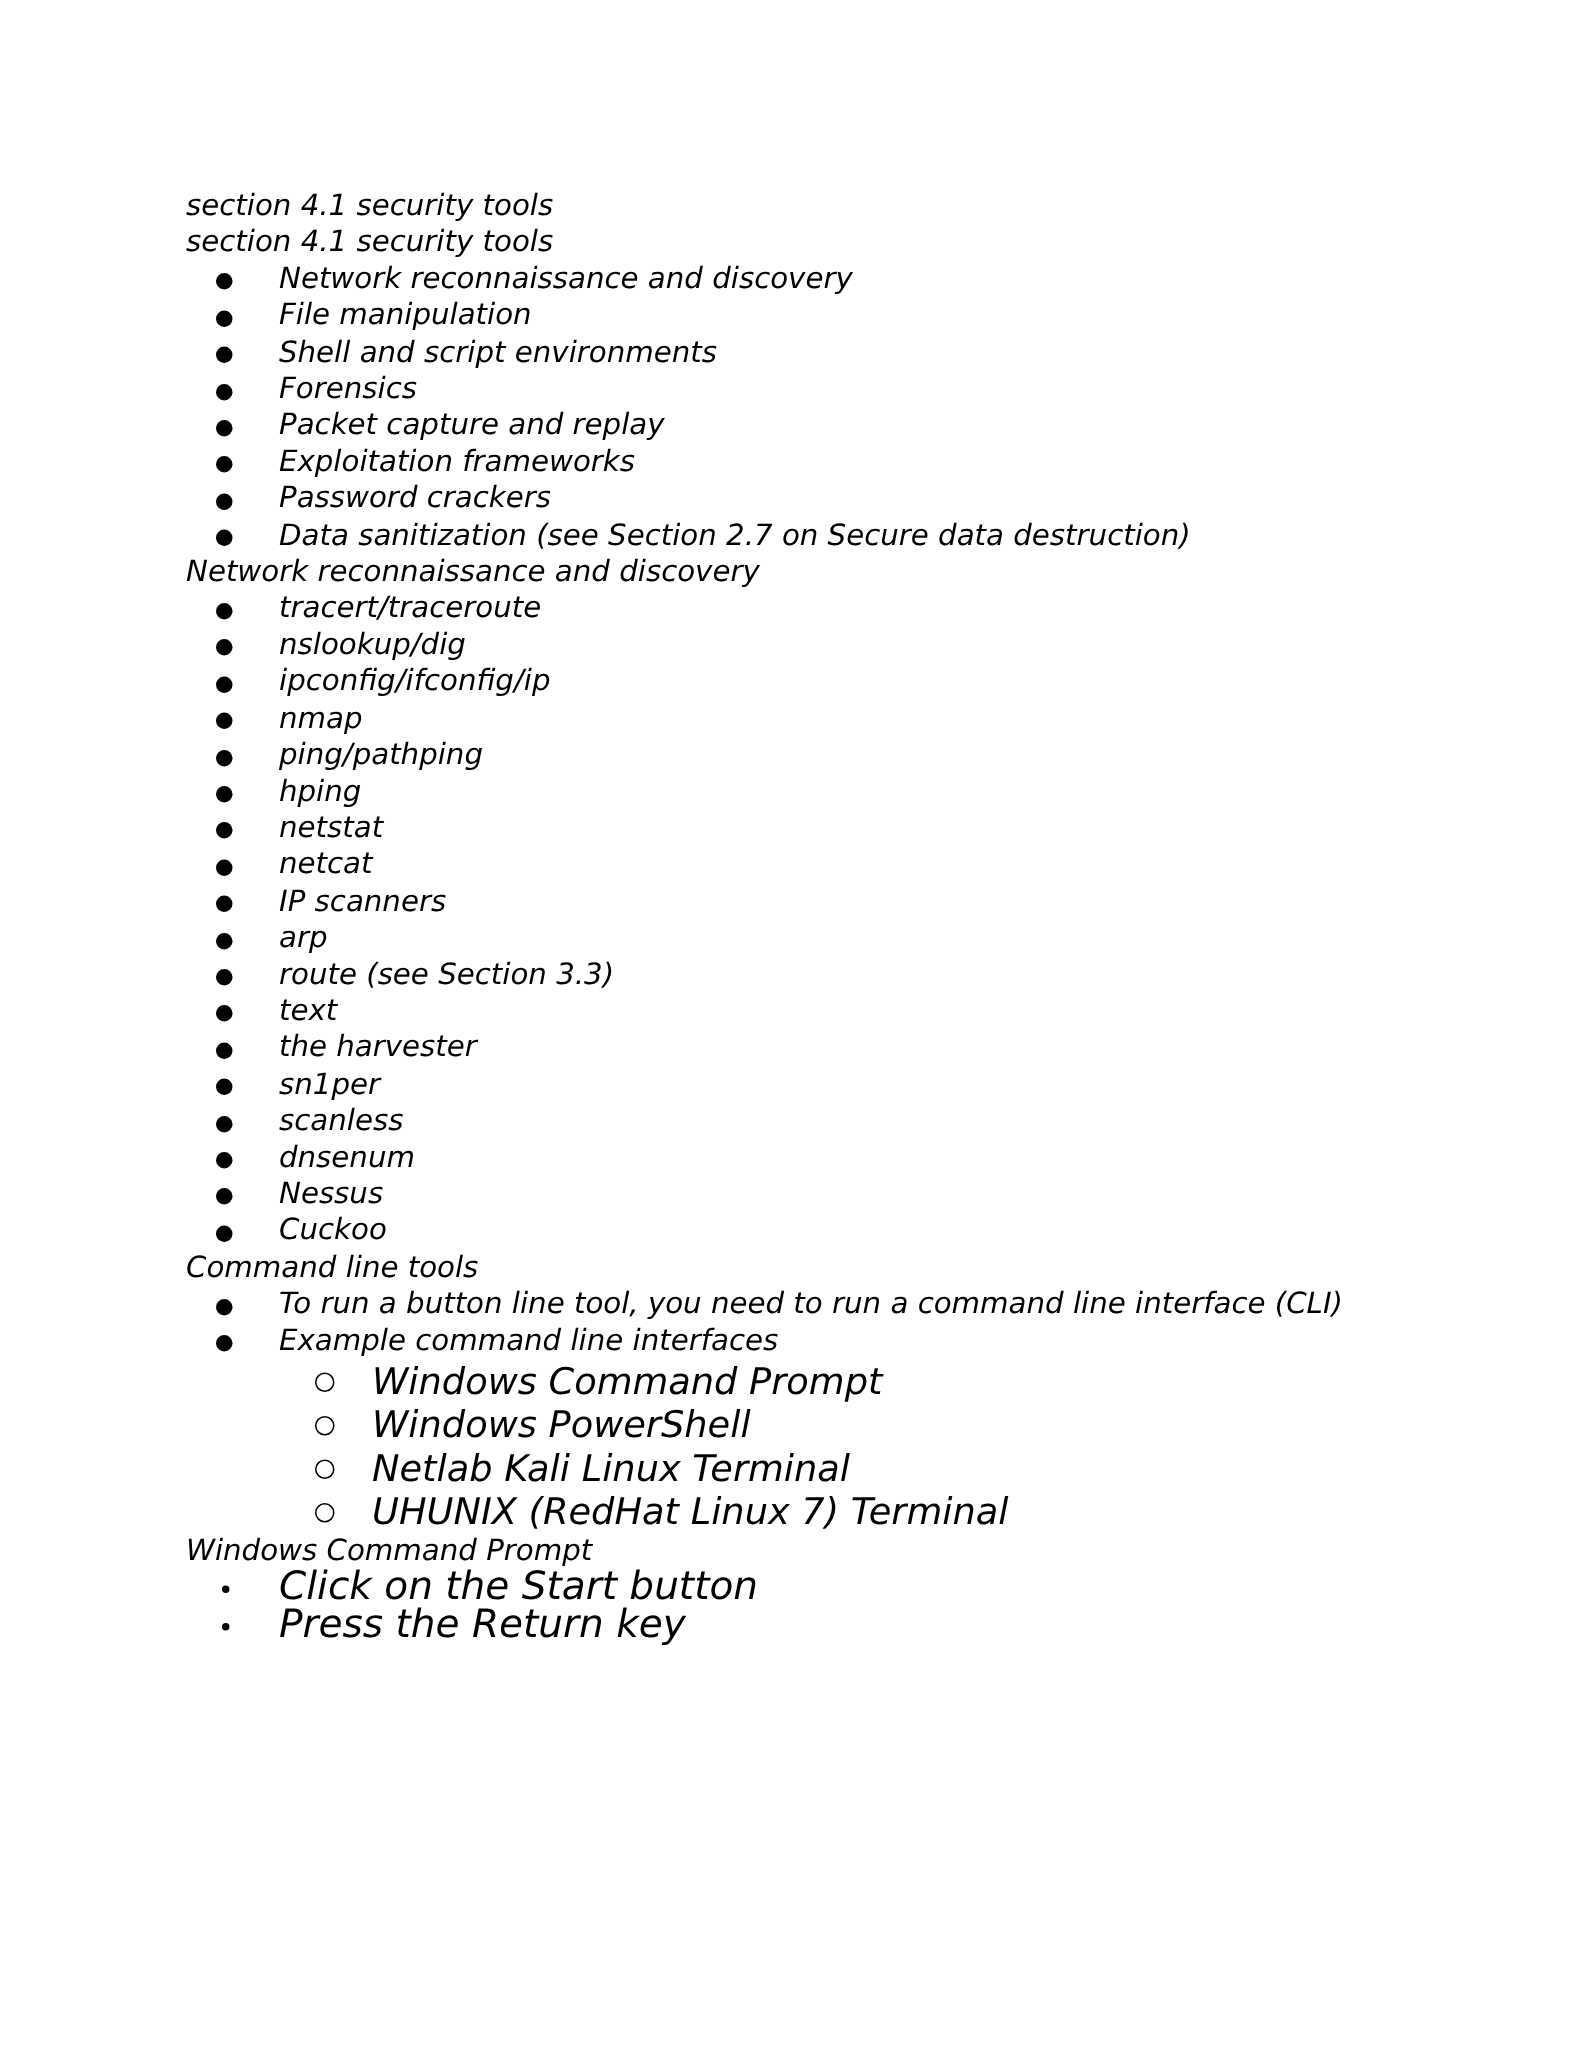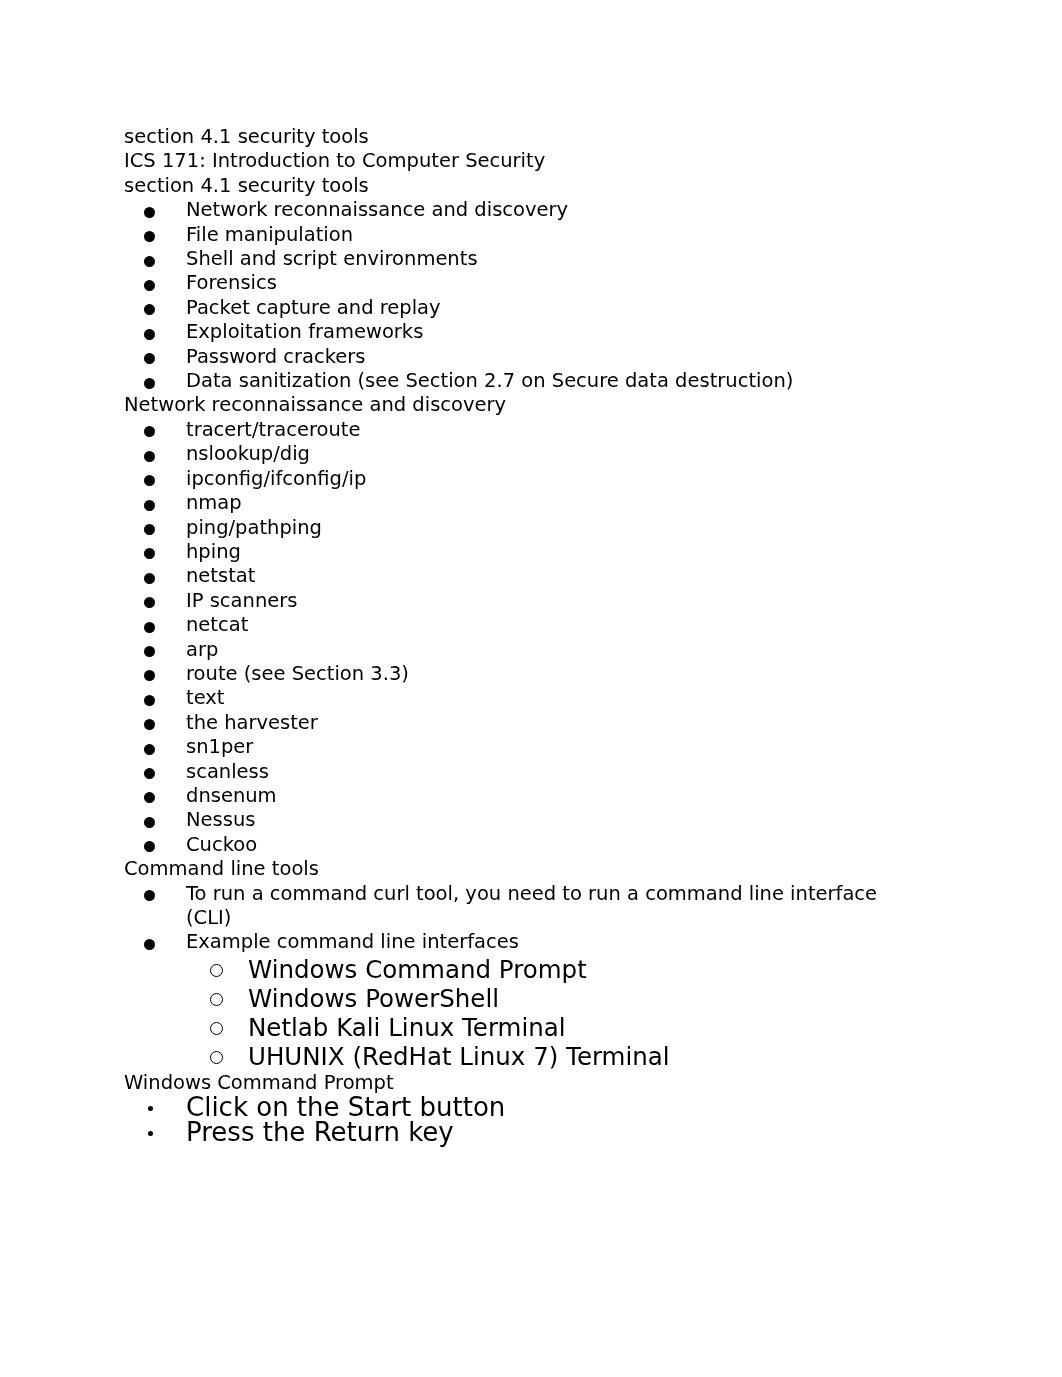--- a/index.html
+++ b/index.html
@@ -13,20 +13,21 @@
     font-family: "DejaVu Sans", sans-serif;
     color: #000000;
     -webkit-font-smoothing: antialiased;
   }
   .page {
     position: relative;
     width: 968px;
     height: 1377px;
     background: #ffffff;
     overflow: hidden;
+    font-style: italic;
   }
   .content {
     position: absolute;
     left: 124px;
     top: 125px;
     width: 880px;
   }
 
   
   .line {
@@ -122,21 +123,20 @@
   b.strong { font-weight: bold; }
 </style>
 </head>
 <body>
 
 <div class="page">
   <div class="content">
 
     <div>
       <div class="line">section 4.1 security tools</div>
-      <div class="line">ICS 171: Introduction to Computer Security</div>
     </div>
 
     <div class="line">section 4.1 security tools</div>
     <ul class="l1">
       <li>
           <span class="bullet"></span>
           <span class="txt">Network reconnaissance and discovery</span>
         </li>
       <li>
           <span class="bullet"></span>
@@ -193,25 +193,25 @@
       <li>
           <span class="bullet"></span>
           <span class="txt">hping</span>
         </li>
       <li>
           <span class="bullet"></span>
           <span class="txt">netstat</span>
         </li>
       <li>
           <span class="bullet"></span>
+          <span class="txt">netcat</span>
+        </li>
+      <li>
+          <span class="bullet"></span>
           <span class="txt">IP scanners</span>
-        </li>
-      <li>
-          <span class="bullet"></span>
-          <span class="txt">netcat</span>
         </li>
       <li>
           <span class="bullet"></span>
           <span class="txt">arp</span>
         </li>
       <li>
           <span class="bullet"></span>
           <span class="txt">route (see Section 3.3)</span>
         </li>
       <li>
@@ -241,21 +241,21 @@
       <li>
           <span class="bullet"></span>
           <span class="txt">Cuckoo</span>
         </li>
     </ul>
 
     <div class="line">Command line tools</div>
     <ul class="l1">
       <li class="wrap">
           <span class="bullet"></span>
-          <span class="txt">To run a command curl tool, you need to run a command line interface (CLI)</span>
+          <span class="txt">To run a button line tool, you need to run a command line interface (CLI)</span>
         </li>
       <li>
           <span class="bullet"></span>
           <span class="txt">Example command line interfaces</span>
         </li>
     </ul>
     <ul class="l2">
       <li><span class="bullet-o"></span><span class="txt">Windows Command Prompt</span></li>
       <li><span class="bullet-o"></span><span class="txt">Windows PowerShell</span></li>
       <li><span class="bullet-o"></span><span class="txt">Netlab Kali Linux Terminal</span></li>

